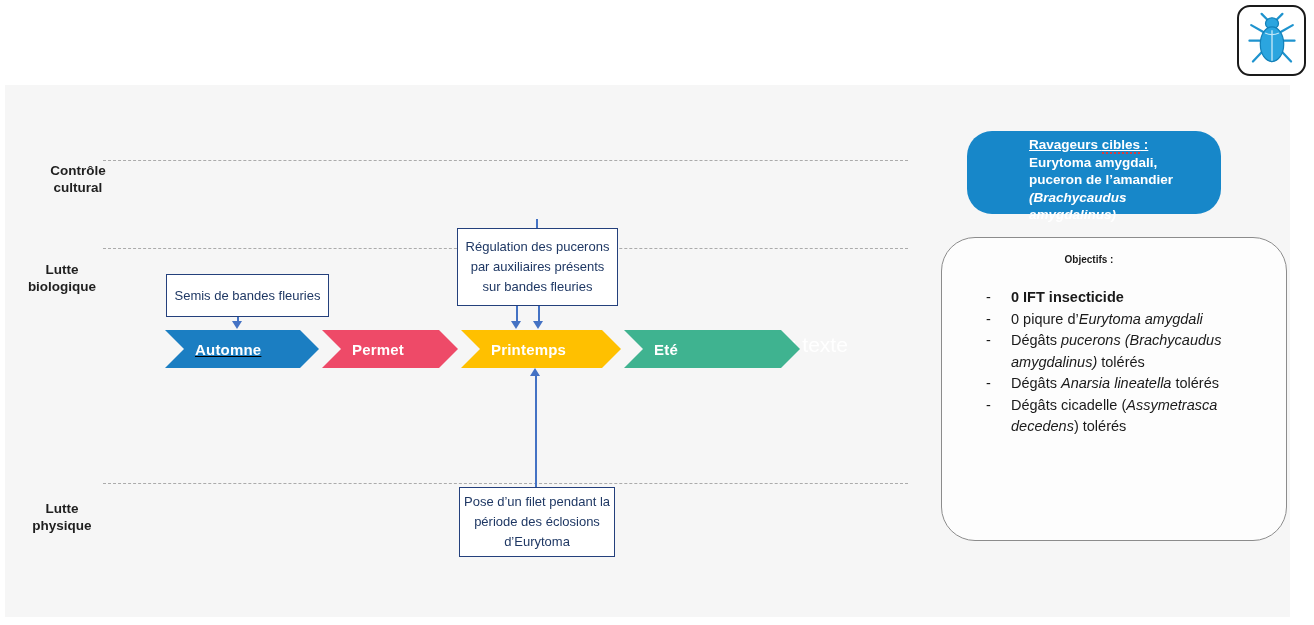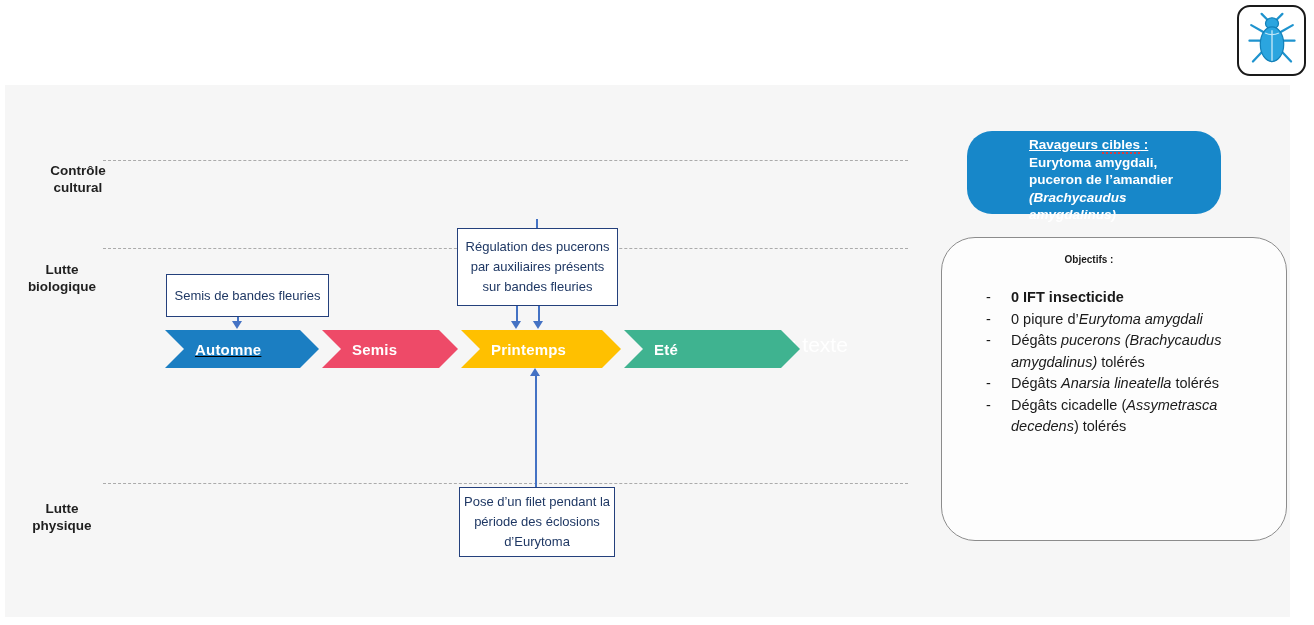--- a/index.html
+++ b/index.html
@@ -128,21 +128,21 @@
   <div class="arrow-down" id="conn-reg-head-1"></div>
   <div class="conn-line" id="conn-reg-line-2"></div>
   <div class="arrow-down" id="conn-reg-head-2"></div>
   <div class="conn-line" id="conn-filet-line"></div>
   <div class="arrow-up" id="conn-filet-head"></div>
 
   <div class="chevron" id="chev-automne" style="background: rgb(27, 126, 194); text-decoration: underline;">
     <span class="chev-label">Automne</span>
   </div>
   <div class="chevron" id="chev-hiver" style="background: rgb(238, 74, 104);">
-    <span class="chev-label">Semis</span>
+    <span class="chev-label">Permet</span>
   </div>
   <div class="chevron" id="chev-printemps" style="background: rgb(255, 192, 0);">
     <span class="chev-label">Printemps</span>
   </div>
   <div class="chevron" id="chev-ete" style="background: rgb(63, 179, 144);">
     <span class="chev-label">Eté</span>
   </div>
   <div id="placeholder-texte">z texte</div>
 
   <div id="ravageurs-box" style="background: rgb(23, 135, 201);">

